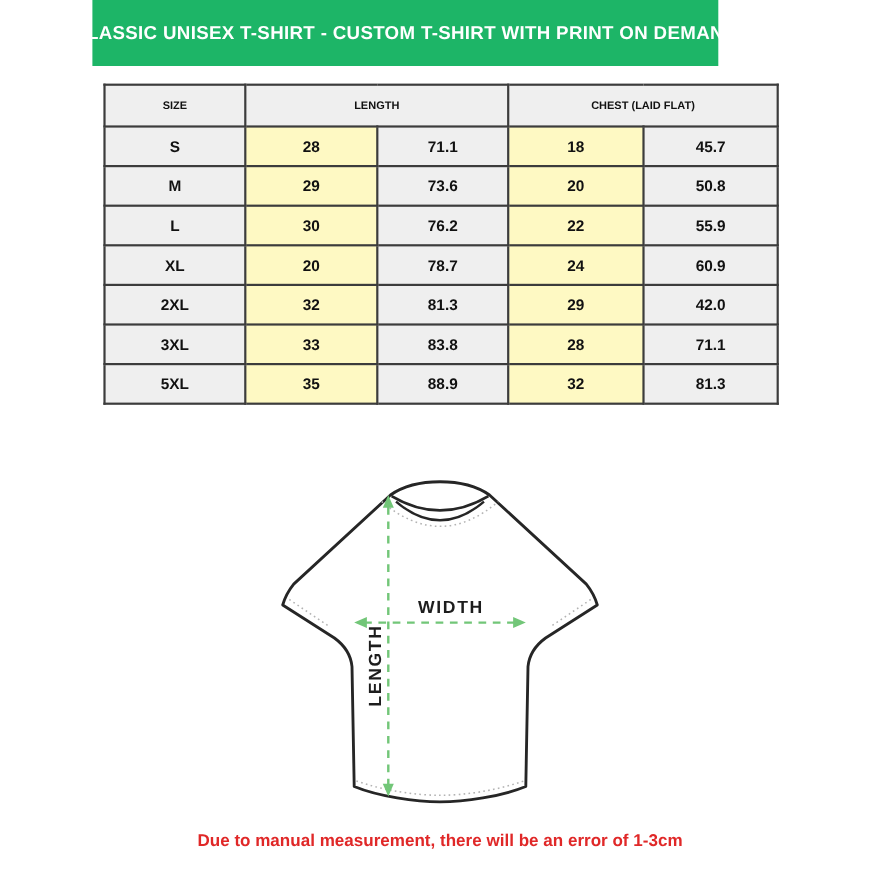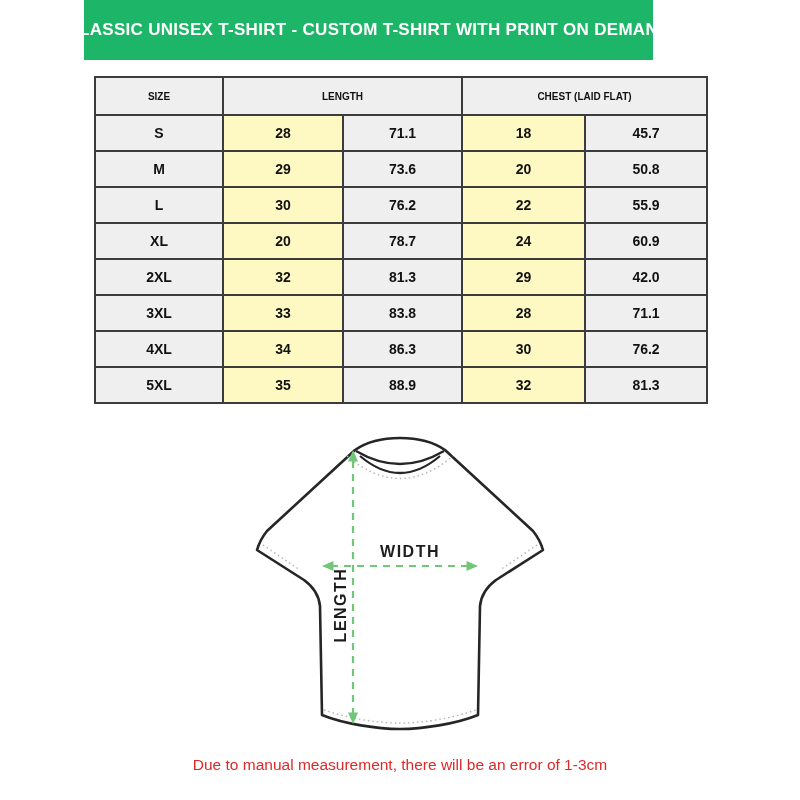--- a/index.html
+++ b/index.html
@@ -32,21 +32,21 @@
     text-align:center;vertical-align:middle;
     font-weight:bold;color:#111;background:#fef9c3;
     font-size:14px;padding:0;
   }
   table.size-chart th{height:36px;font-size:10px;background:var(--cell-gray);}
   table.size-chart td{height:34px;}
   table.size-chart td.g{background:var(--cell-gray);}
   .shirt-wrap{position:absolute;top:433px;left:250px;width:300px;height:314px;}
   .note{
     position:absolute;top:756px;left:0;width:800px;text-align:center;
-    color:var(--note-red);font-weight:normal;font-size:15.5px;
+    color:var(--note-red);font-weight:bold;font-size:15.5px;
   }
 </style>
 </head>
 <body>
 
 <div class="banner">
   <span class="banner-title">CLASSIC UNISEX T-SHIRT - CUSTOM T-SHIRT WITH PRINT ON DEMAND</span>
 </div>
 
 <div class="table-wrap">
@@ -102,27 +102,20 @@
         <td class="g">42.0</td>
       </tr>
       <tr>
         <td class="g">3XL</td>
         <td>33</td>
         <td class="g">83.8</td>
         <td>28</td>
         <td class="g">71.1</td>
       </tr>
       <tr>
-        <td class="g">4XL</td>
-        <td>34</td>
-        <td class="g">86.3</td>
-        <td>30</td>
-        <td class="g">76.2</td>
-      </tr>
-      <tr>
         <td class="g">5XL</td>
         <td>35</td>
         <td class="g">88.9</td>
         <td>32</td>
         <td class="g">81.3</td>
       </tr>
     </tbody>
   </table>
 </div>
 

